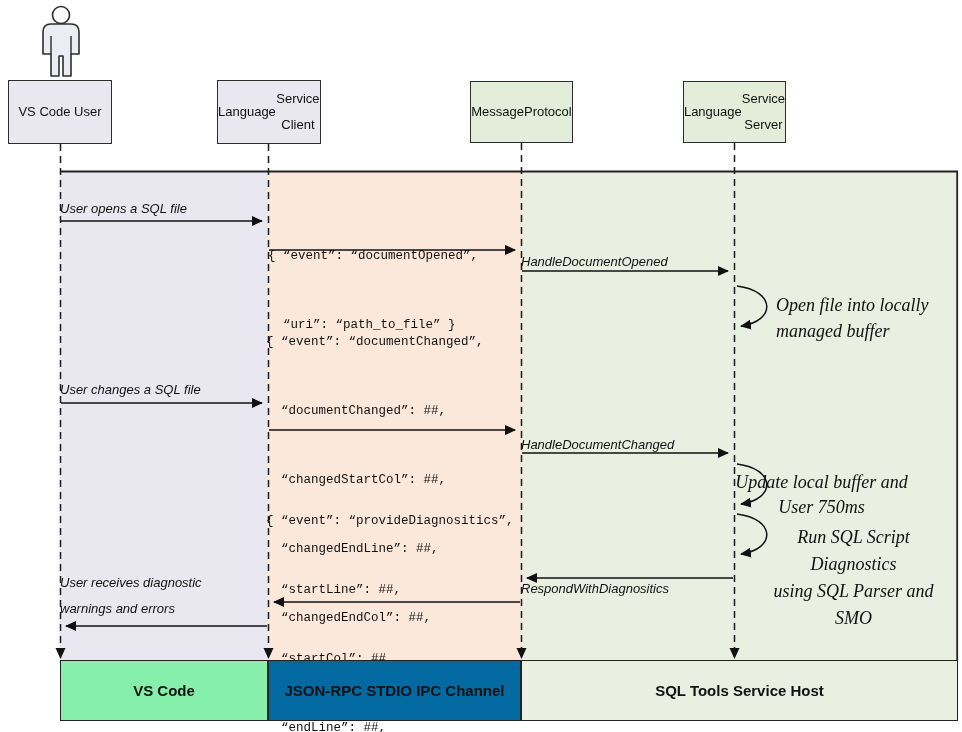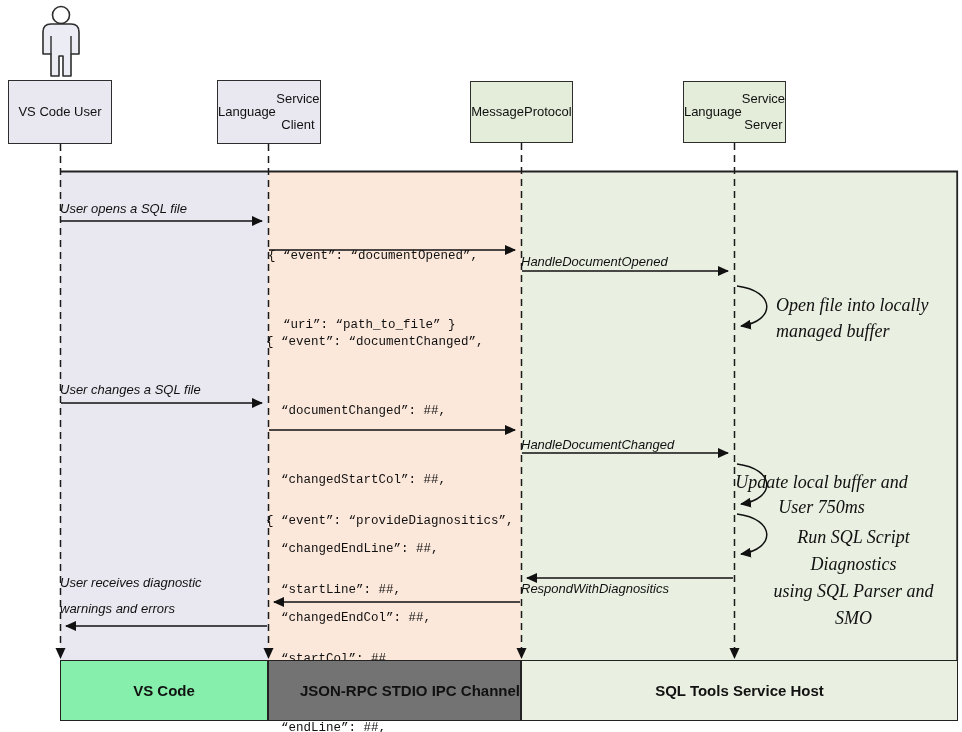--- a/index.html
+++ b/index.html
@@ -123,20 +123,20 @@
     <div>  “startLine”: ##,</div>
     <div>  “startCol”: ##,</div>
     <div>  “endLine”: ##,</div>
     
     
   </div>
 
   <div class="fbox" style="left:60px;width:208px;background:#86efac;">
     <span>VS Code</span>
   </div>
-  <div class="fbox" style="left:268px;width:253px;background:#737373;justify-content:flex-end;">
+  <div class="fbox" style="left:268px;width:253px;background:#0369a1;">
     <span>JSON-RPC STDIO IPC Channel</span>
   </div>
   <div class="fbox" style="left:521px;width:437px;background:#e9efe1;">
     <span>SQL Tools Service Host</span>
   </div>
 
 </div>
 
 </body></html>

